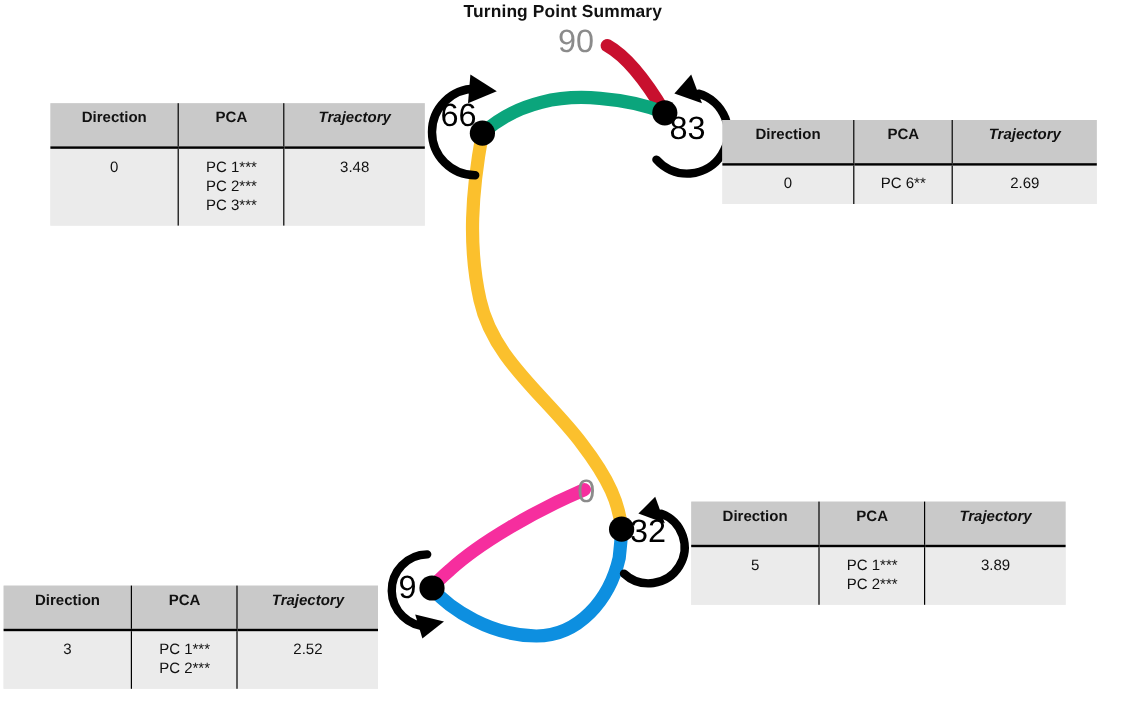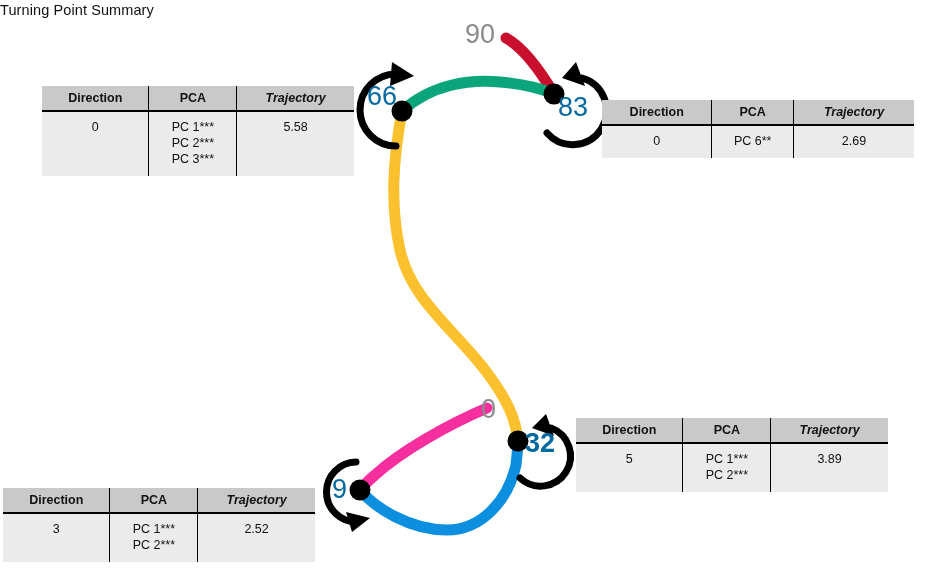--- a/index.html
+++ b/index.html
@@ -9,43 +9,43 @@
     font-family:"Liberation Sans", sans-serif;
     position:relative;
     overflow:hidden;
   }
   #stage{position:absolute;inset:0;}
 
   
   .title{
     position:absolute;
     left:0;right:0;top:2px;
-    text-align:left;
+    text-align:center;
     font-size:14.5px;
-    font-weight:normal;
+    font-weight:bold;
     color:#111111;
     letter-spacing:.1px;
   }
 
   
   .tbl{
     position:absolute;
     background:#ebebeb;
     border-collapse:collapse;
     font-size:12.5px;
     color:#111;
   }
   .tbl table{border-collapse:collapse;width:100%;height:100%;}
   .tbl th{
     background:#c9c9c9;
     font-weight:bold;
     font-size:12.5px;
     color:#111;
     text-align:center;
-    padding:5px 4px 5px 4px;
+    padding:5px 4px 17px 4px;
     border-bottom:2.5px solid #000;
     border-right:1.5px solid #000;
     white-space:nowrap;
   }
   .tbl th:last-child{border-right:none;font-style:italic;}
   .tbl td{
     background:#ebebeb;
     text-align:center;
     vertical-align:top;
     padding:7px 4px 9px 4px;
@@ -64,21 +64,21 @@
 
   
   #diagram{
     position:absolute;left:0;top:0;
     width:938px;height:584px;
     pointer-events:none;
   }
   .nodelabel{
     position:absolute;
     font-size:27px;
-    color:#0369a1;
+    color:#000000;
     font-weight:normal;
     font-family:"Liberation Sans", sans-serif;
     line-height:1;
     white-space:nowrap;
   }
   .endlabel{
     position:absolute;
     font-size:27px;
     color:#8b8b8b;
     font-family:"Liberation Sans", sans-serif;
@@ -126,41 +126,41 @@
     </g>
 
     <circle cx="402" cy="111" r="10.5" fill="#000"></circle>
     <circle cx="554" cy="94" r="10.5" fill="#000"></circle>
     <circle cx="518" cy="441" r="10.5" fill="#000"></circle>
     <circle cx="360" cy="490" r="10.5" fill="#000"></circle>
   </svg>
 
   <div class="nodelabel" style="left:367px;top:83px;">66</div>
   <div class="nodelabel" style="left:558px;top:94px;text-align:right;">83</div>
-  <div class="nodelabel" style="left:525px;top:430px;font-weight:bold;">32</div>
+  <div class="nodelabel" style="left:525px;top:430px;">32</div>
   <div class="nodelabel" style="left:332px;top:476px;">9</div>
   <div class="endlabel" style="left:465px;top:21px;">90</div>
   <div class="endlabel" style="left:481px;top:396px;">0</div>
 
   <div class="tbl" id="table-top-left">
     <table>
       <thead>
         <tr>
           <th>Direction</th>
           <th>PCA</th>
           <th>Trajectory</th>
         </tr>
       </thead>
       <tbody>
         <tr>
           <td>0</td>
           <td>PC 1***
 PC 2***
 PC 3***</td>
-          <td class="trajcol">5.58</td>
+          <td class="trajcol">3.48</td>
         </tr>
       </tbody>
     </table>
   </div>
 
   <div class="tbl" id="table-top-right">
     <table>
       <thead>
         <tr>
           <th>Direction</th>

